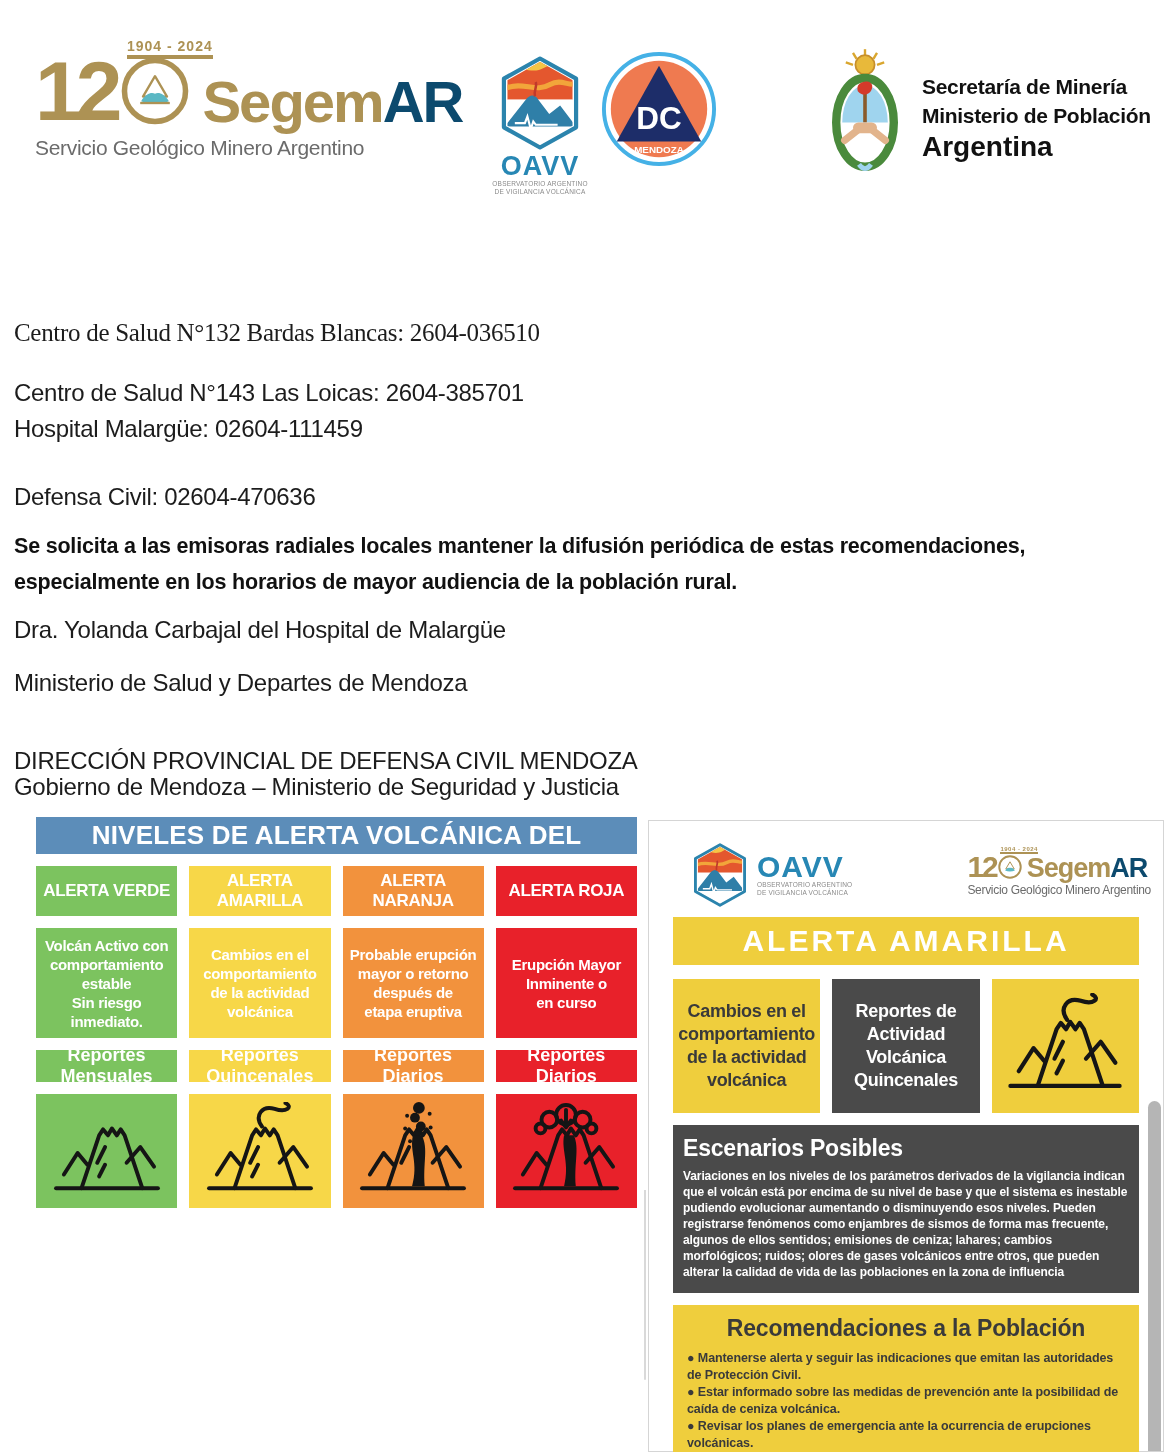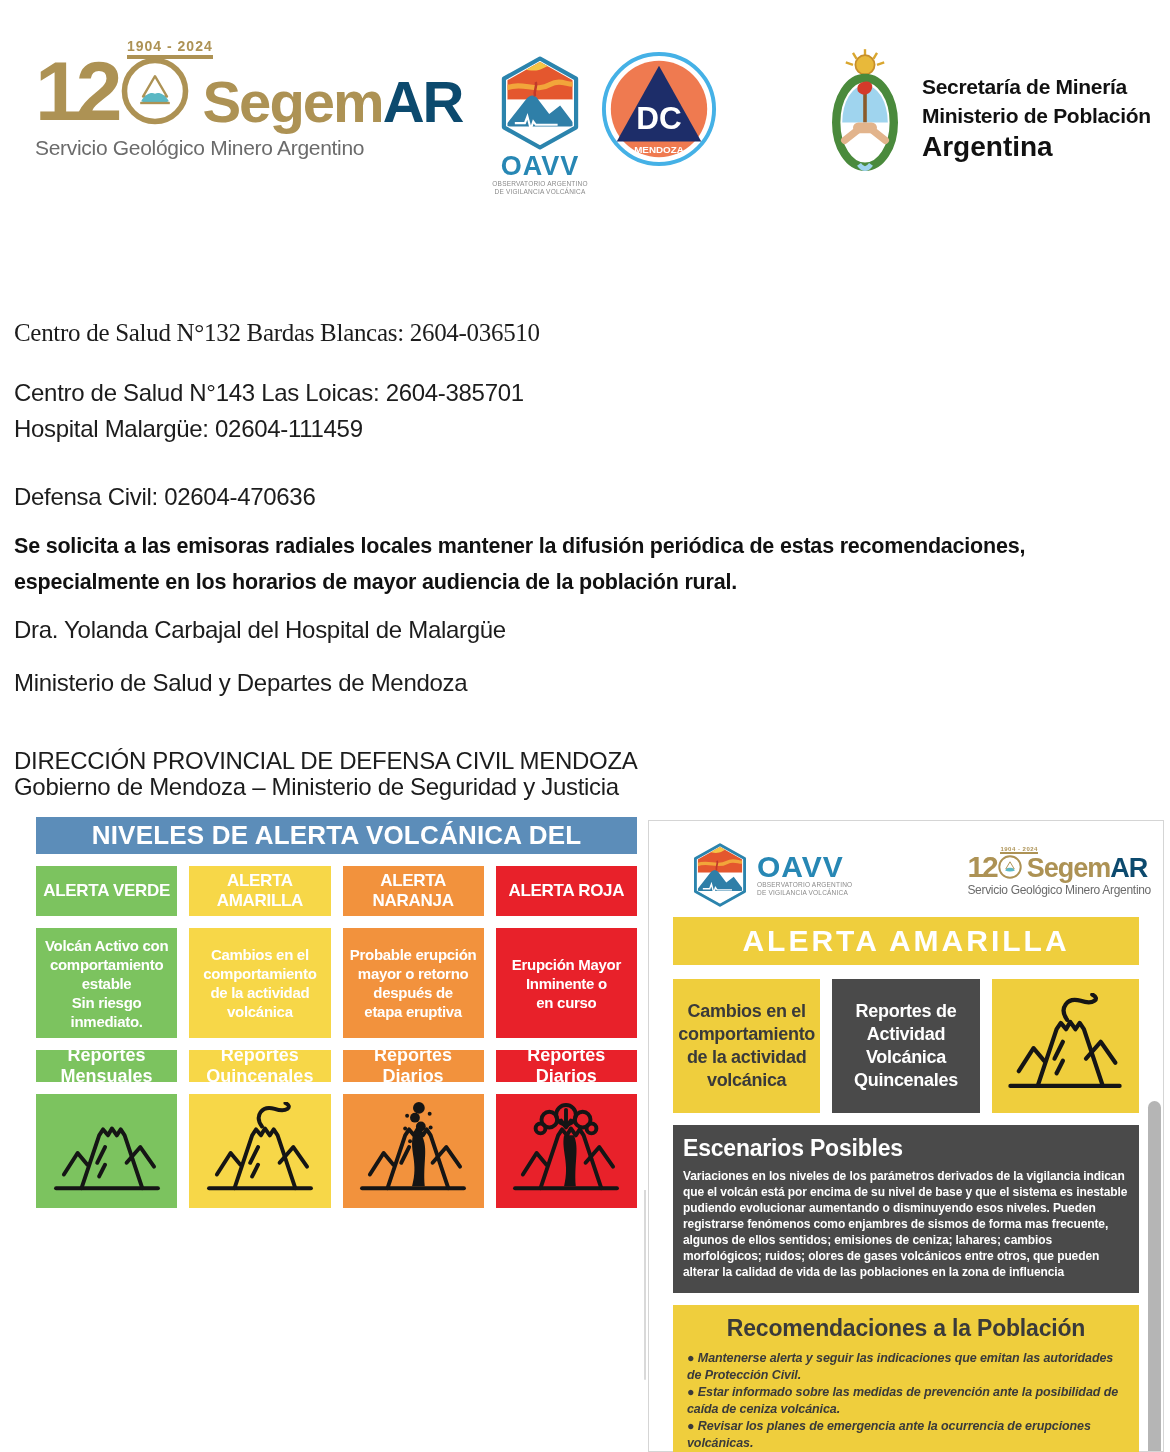--- a/index.html
+++ b/index.html
@@ -78,21 +78,21 @@
         font-weight:bold;font-size:18px;line-height:23px;letter-spacing:-0.3px;}
   .cbox.yellow{background:#efce3d;color:#3a3a3a;}
   .cbox.dark{background:#4a4a4a;color:#fff;}
 
   .scenarios{margin:12px 24px 0;background:#4a4a4a;color:#fff;text-align:left;padding:8px 10px 13px;}
   .scenarios h3{margin:2px 0 6px;font-size:23px;letter-spacing:-0.2px;}
   .scenarios p{margin:0;font-size:12px;font-weight:bold;line-height:16px;letter-spacing:-0.1px;}
 
   .recommend{margin:12px 24px 0;background:#efce3d;color:#3a3a3a;padding:6px 14px 14px;}
   .recommend h3{margin:4px 0 8px;font-size:23px;text-align:center;letter-spacing:-0.2px;}
-  .recommend ul{margin:0;padding:0;list-style:none;font-style:italic;}
+  .recommend ul{margin:0;padding:0;list-style:none;}
   .recommend li{font-size:12.5px;font-weight:bold;line-height:17px;letter-spacing:-0.1px;}
   .recommend li::before{content:"● ";}
 
   .card-scrollbar{position:absolute;right:2px;top:280px;bottom:0;width:13px;background:#b5b5b5;
                   border-radius:7px 7px 0 0;}
   .edge-artifact{position:absolute;left:644px;top:1190px;width:2px;height:190px;background:#d9d9d9;
                  border-radius:0 0 2px 2px;}
 
   svg{display:block;}
 </style>

